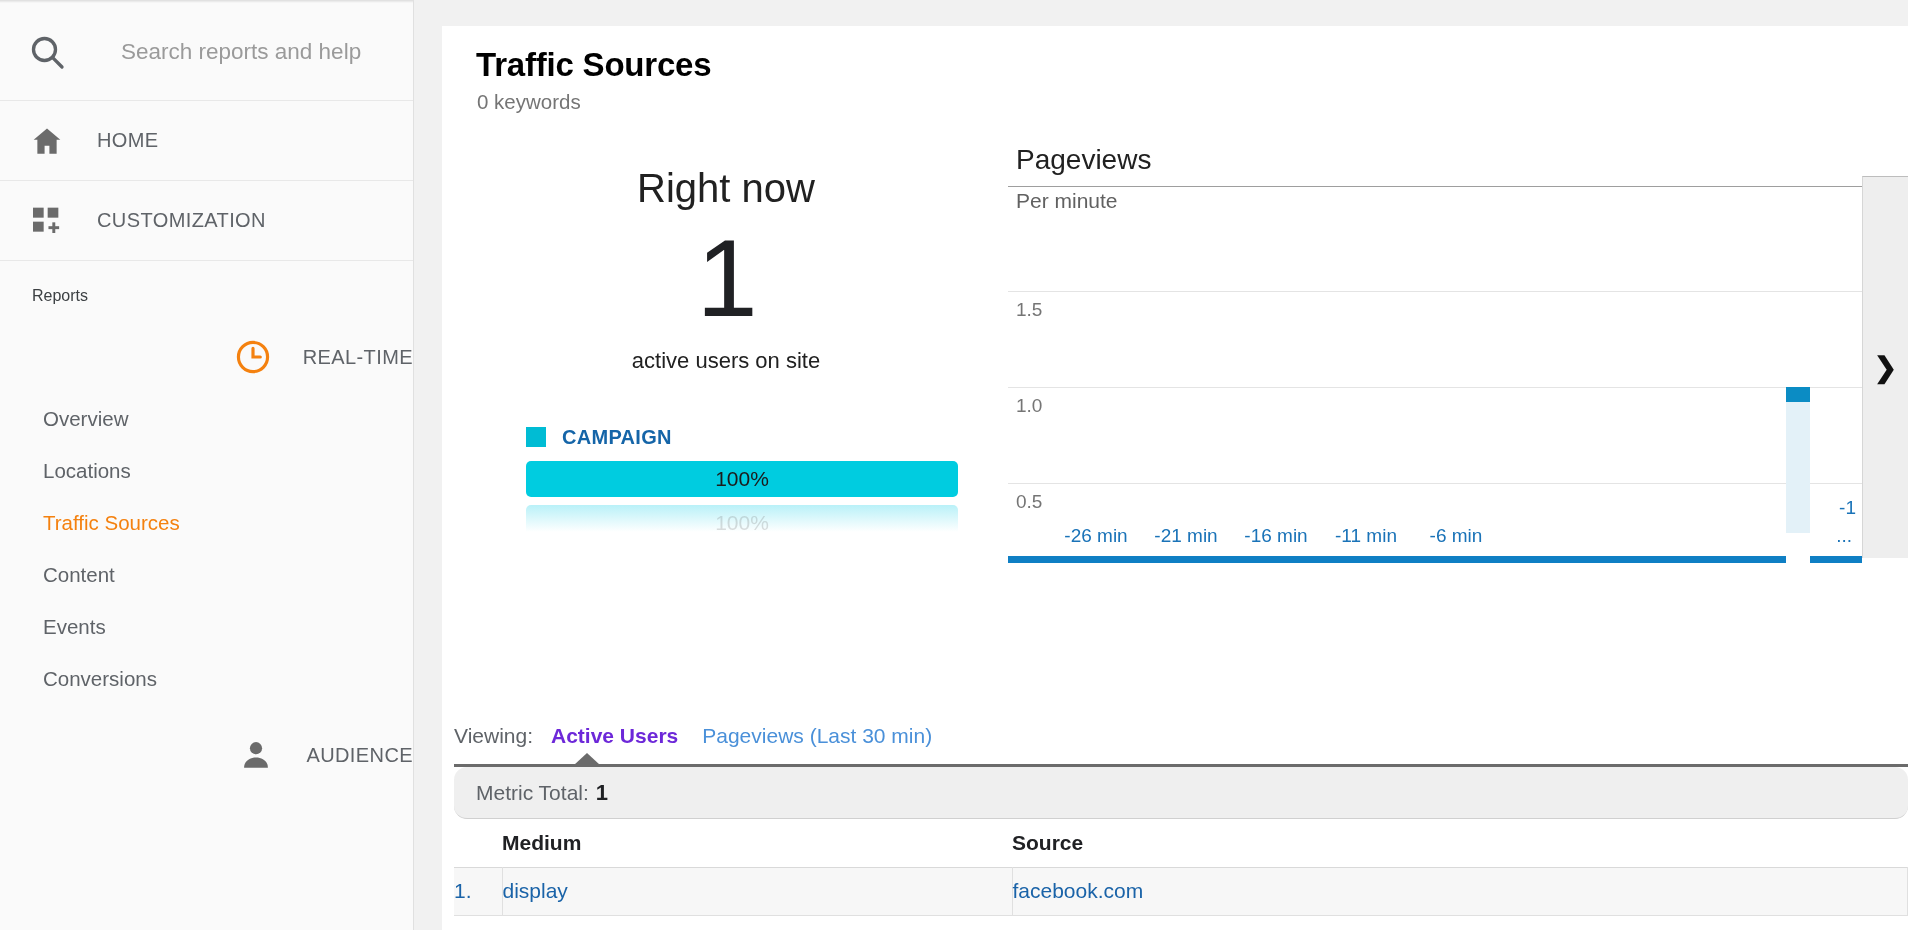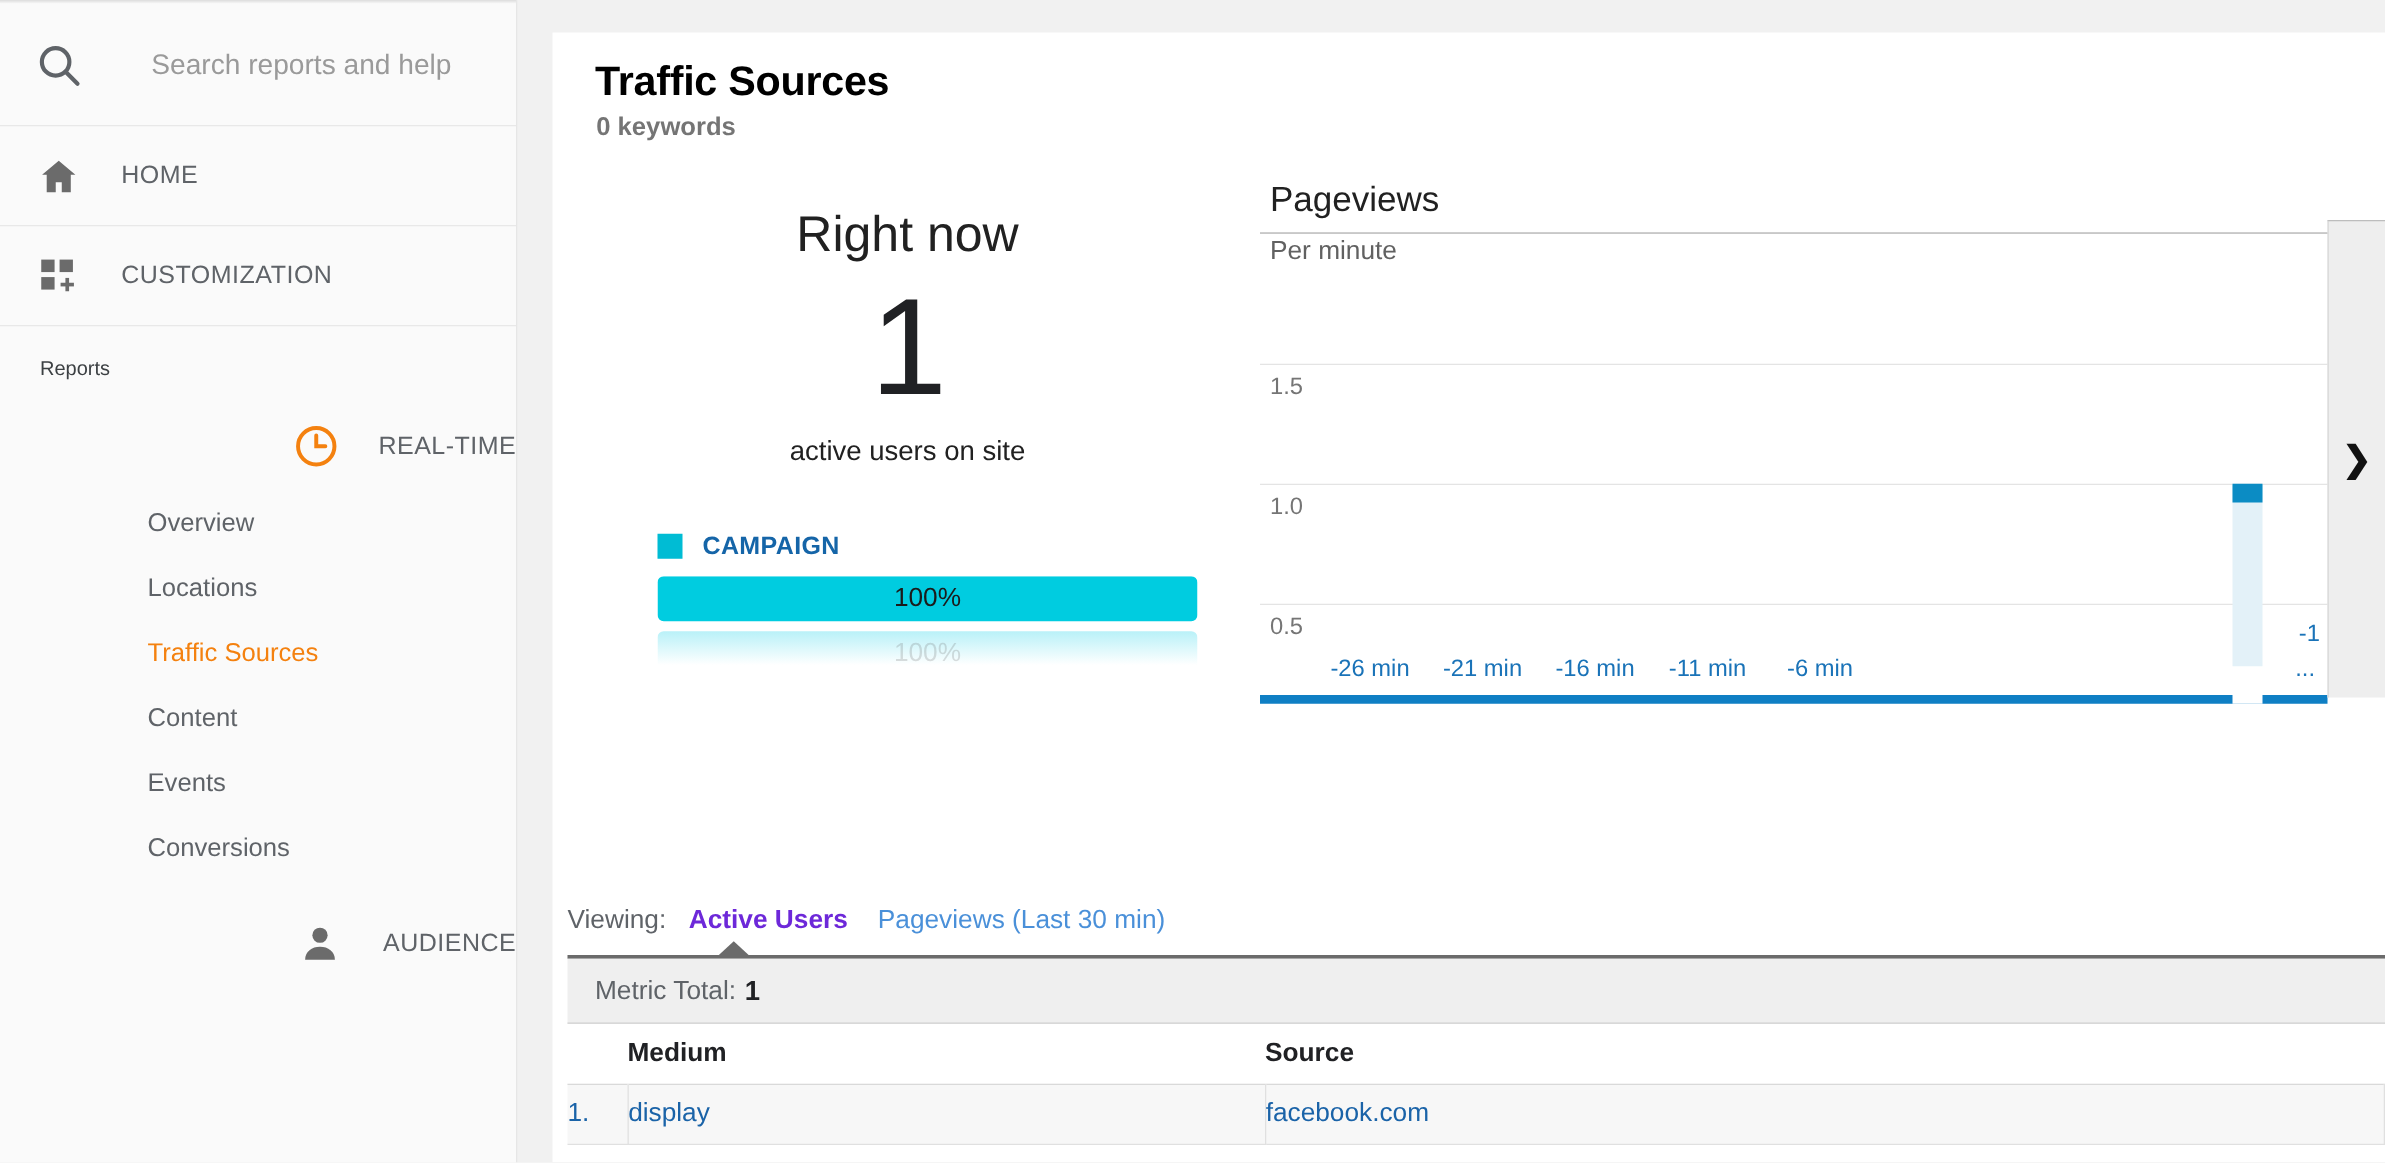--- a/index.html
+++ b/index.html
@@ -110,21 +110,21 @@
     margin-left: 27px;
     font-size: 20px;
     letter-spacing: 0.4px;
     color: #5f6368;
   }
 
   .nav-sub {
     height: 52px;
     display: flex;
     align-items: center;
-    padding-left: 118px;
+    padding-left: 43px;
     font-size: 20.5px;
     color: #5f6368;
     cursor: pointer;
   }
   .nav-sub.active { color: #f4810f; }
 
   
   .main {
     flex: 1 1 auto;
     height: 930px;
@@ -144,21 +144,20 @@
     font-size: 33px;
     font-weight: bold;
     color: #000;
     padding: 20px 0 0 34px;
     letter-spacing: -0.2px;
   }
   .page-sub {
     font-size: 20.5px;
     color: #757575;
     padding: 6px 0 0 35px;
-    font-weight: bold;
   }
 
   
   .rightnow {
     position: absolute;
     left: 34px;
     top: 118px;
     width: 500px;
     text-align: center;
   }
@@ -379,20 +378,21 @@
   }
   .metric-total {
     height: 52px;
     background: #efefef;
     border-bottom: 1px solid #d0d0d0;
     display: flex;
     align-items: center;
     padding-left: 22px;
     font-size: 21px;
     color: #5f6368;
+    border-radius: 13px;
   }
   .metric-total b { color: #202124; margin-left: 7px; font-size: 22px; }
 
   .tbl { width: 100%; border-collapse: collapse; table-layout: fixed; }
   .tbl th, .tbl td {
     text-align: left;
     font-size: 21px;
     height: 48px;
     padding: 0;
   }

